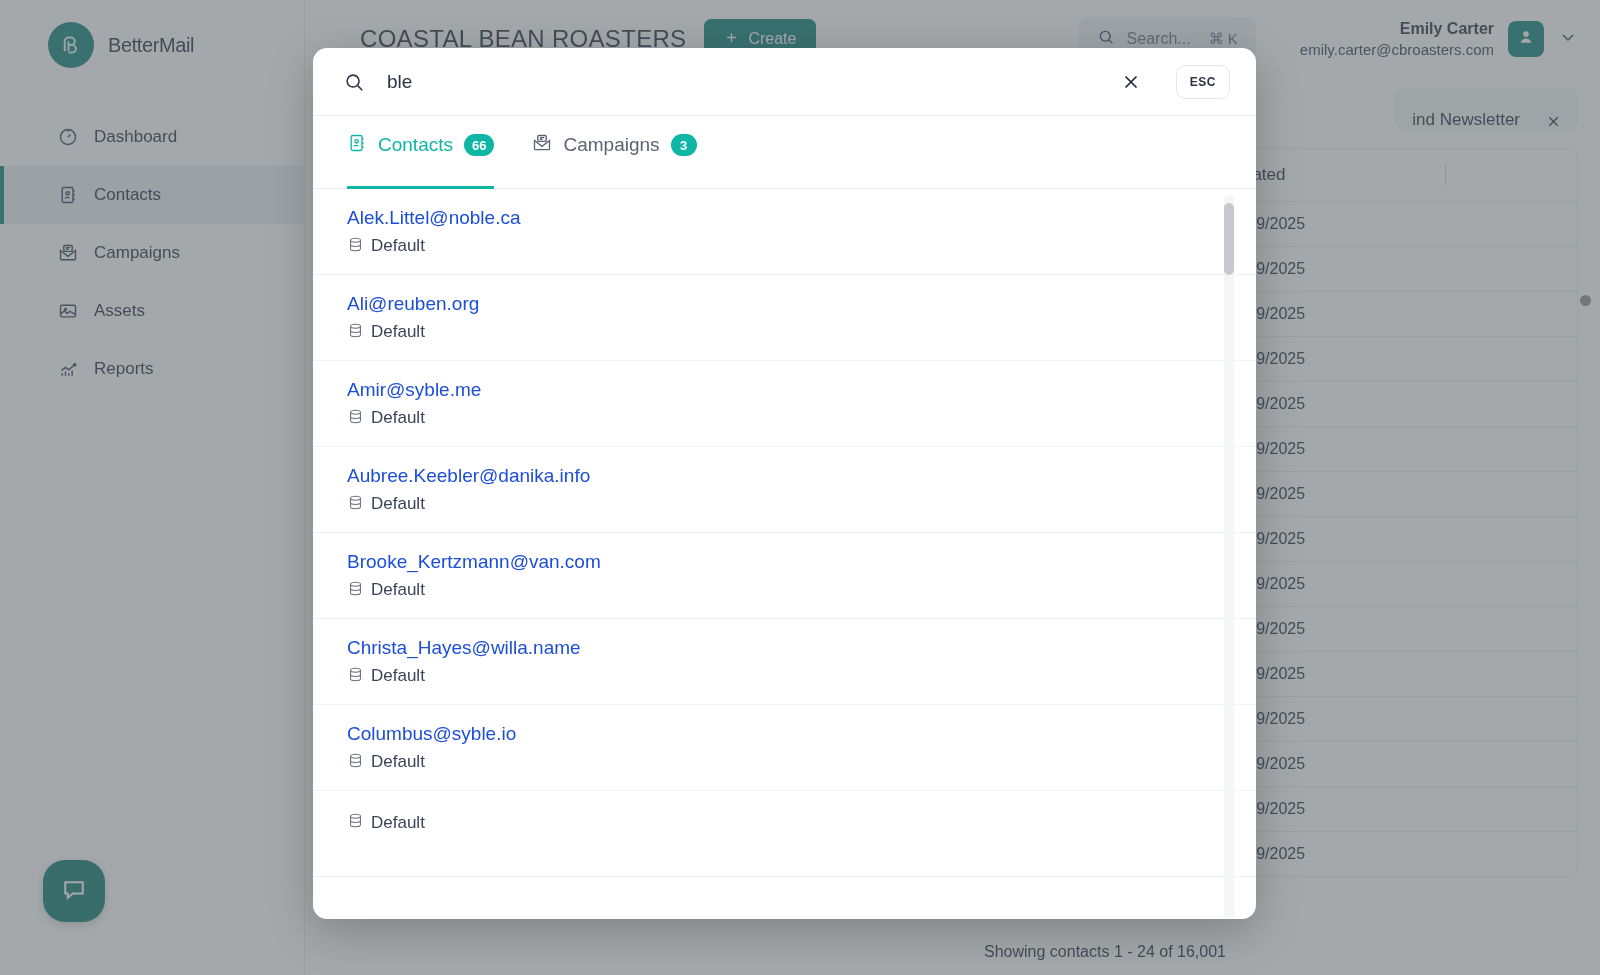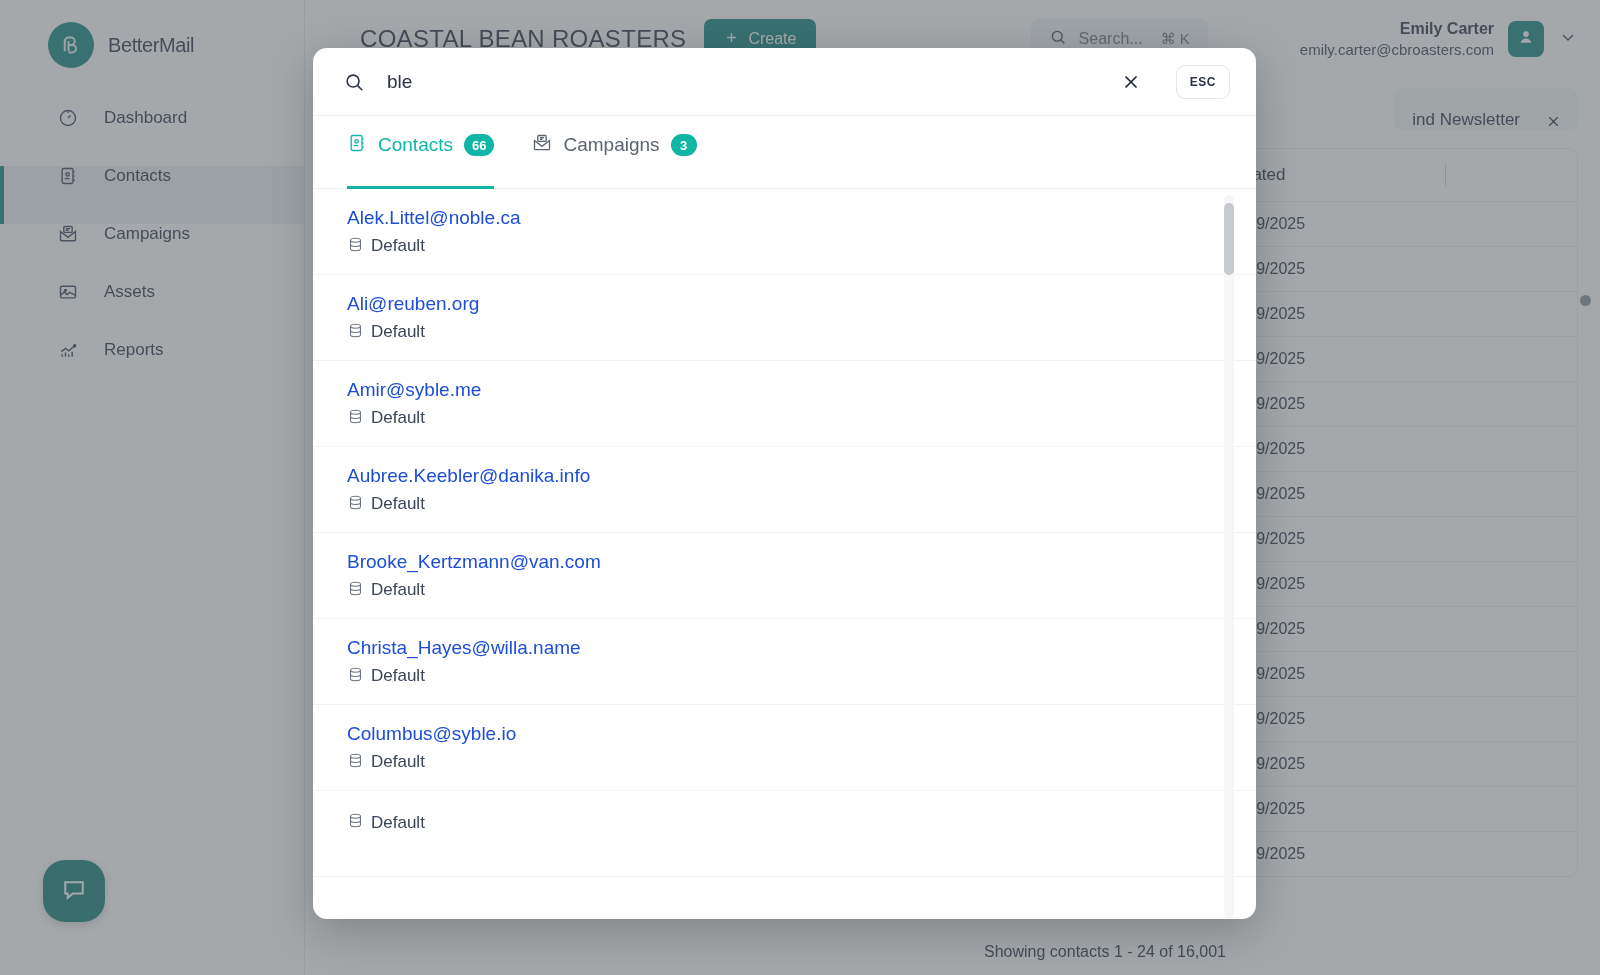--- a/index.html
+++ b/index.html
@@ -23,21 +23,21 @@
   .brand { display: flex; align-items: center; gap: 14px; padding: 22px 0 0 48px; }
   .brand-logo {
     width: 46px; height: 46px; border-radius: 50%;
     background: #10857c; display: flex; align-items: center; justify-content: center;
     flex: none;
   }
   .brand-name { font-size: 20px; color: #2b3445; letter-spacing: -0.4px; }
 
   .nav { margin-top: 40px; }
   .nav-item {
-    position: relative; display: flex; gap: 26px;
+    position: relative; display: flex; align-items: center; gap: 16px;
     height: 58px; padding-left: 58px; color: #2b3445; font-size: 17px;
     cursor: pointer;
   }
   .nav-item.active { background: #eceff1; }
   .nav-item.active::before {
     content: ""; position: absolute; left: 0; top: 0; bottom: 0;
     width: 4px; background: #10857c;
   }
   .nav-icon { width: 20px; height: 20px; flex: none; color: #3b4559; display:block; }
 
@@ -65,21 +65,21 @@
   .search-box {
     display: flex; align-items: center; gap: 12px;
     background: #f1f3f5; border-radius: 9px; height: 42px;
     padding: 0 18px; min-width: 175px; cursor: pointer;
   }
   .search-box .ph { color: #6b7480; font-size: 16px; }
   .search-box .kbd { color: #6b7480; font-size: 15px; margin-left: 6px; }
   .user-block { display: flex; align-items: center; gap: 14px; margin-left: 26px; }
   .user-text { text-align: right; line-height: 1.35; }
   .user-name { font-size: 16px; font-weight: bold; color: #2b3445; }
-  .user-mail { font-size: 15px; color: #3b4559; margin-left: 48px; }
+  .user-mail { font-size: 15px; color: #3b4559; }
   .avatar {
     width: 36px; height: 36px; border-radius: 8px; background: #10857c;
     display: flex; align-items: center; justify-content: center; cursor: pointer;
   }
   .caret { color: #3b4559; cursor: pointer; }
 
   
   .content { padding: 10px 22px 0 35px; }
   .filter-row { display: flex; justify-content: flex-end; }
   .filter-chip {

